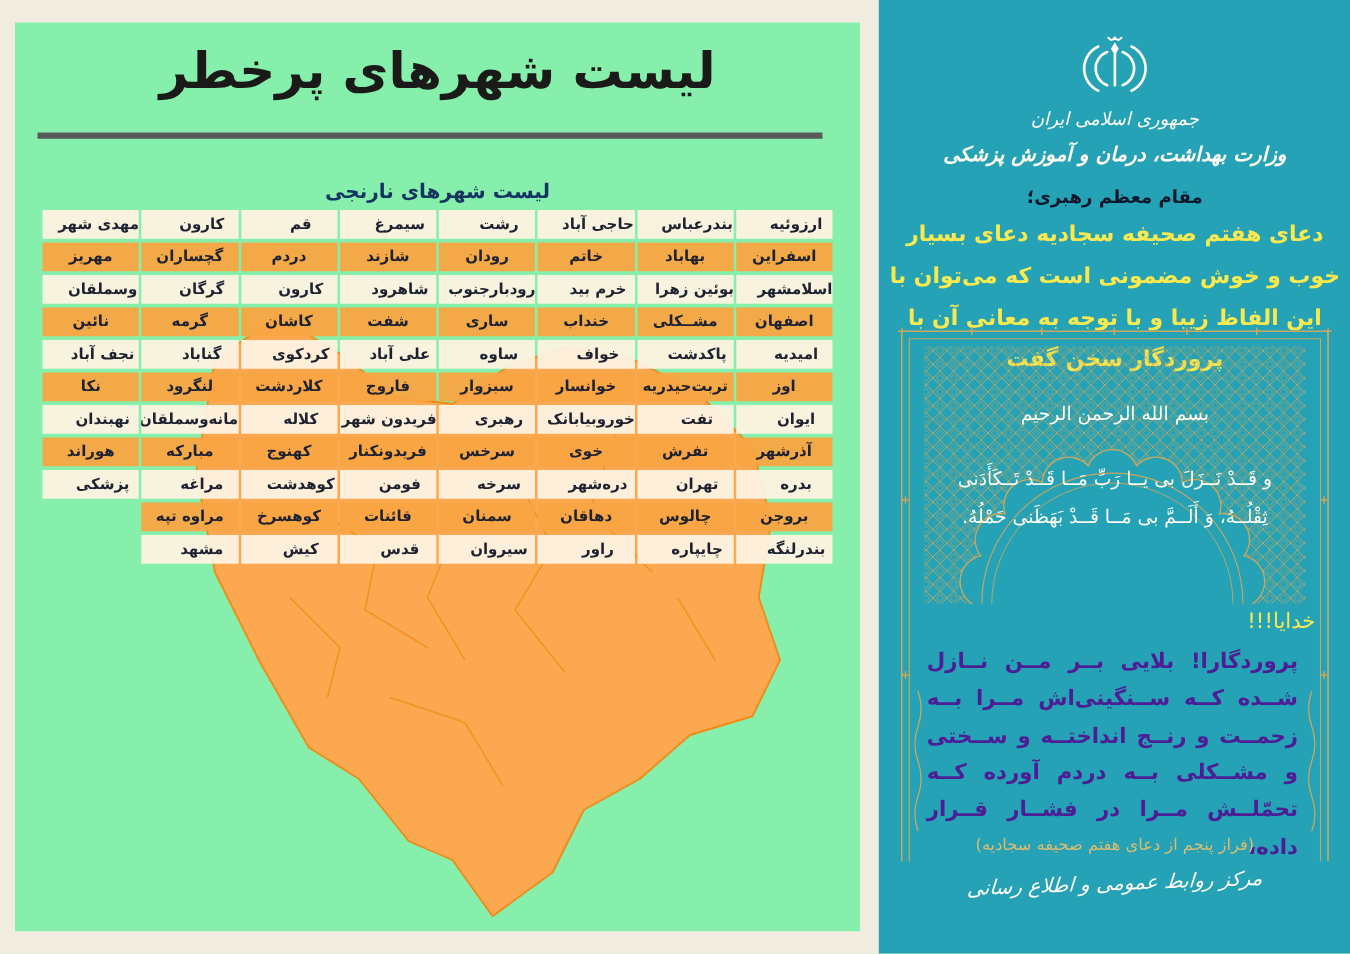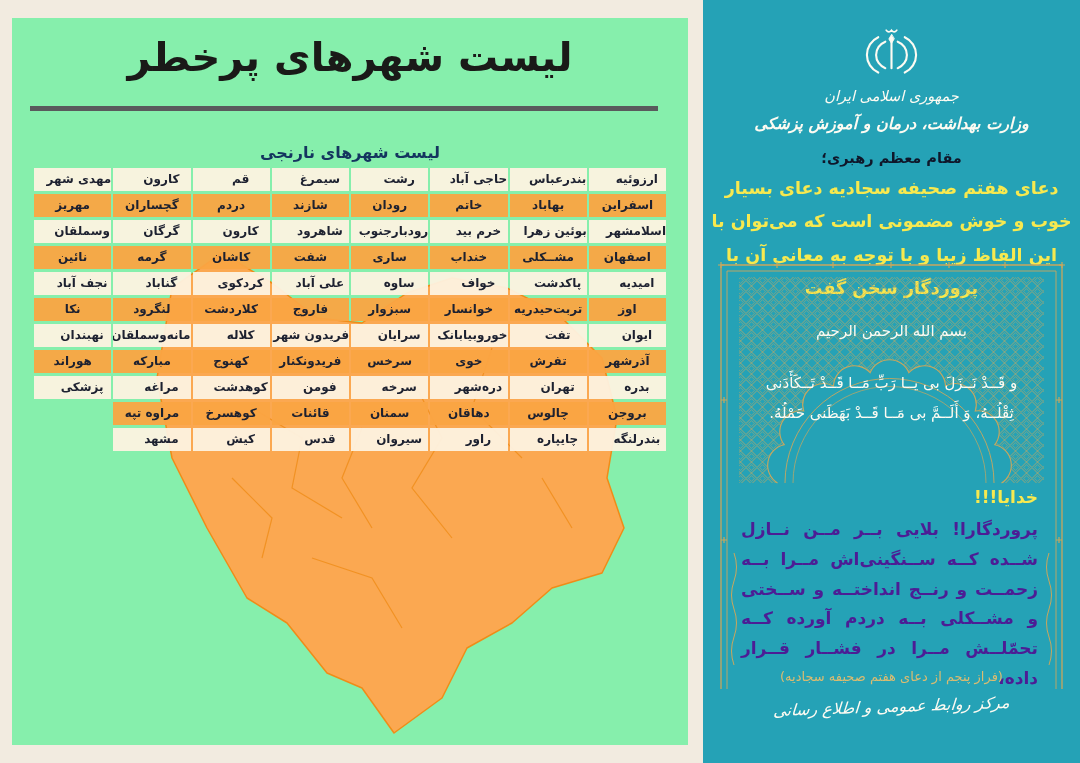--- a/index.html
+++ b/index.html
@@ -40,22 +40,22 @@
                   color:#0f172a; font-size:14.5px; font-weight:bold; }
   .quote { position:absolute; top:172px; left:8px; right:8px; text-align:center;
            color:#F7E94F; font-size:17.5px; font-weight:bold; line-height:1.9; }
 
   .frame-svg { position:absolute; top:253px; left:10px; width:357px; height:442px; }
 
   .bismillah { position:absolute; top:322px; width:100%; text-align:center;
                color:#FDFBF2; font-size:15px; }
   .dua-arabic { position:absolute; top:368px; left:42px; right:42px; text-align:center;
                 color:#FDFBF2; font-size:15px; line-height:2.0; }
-  .khodaya { position:absolute; top:487px; right:42px; left:38px;
-             color:#F7E94F; font-size:17px; font-weight:bold; text-align:right; }
+  .khodaya { position:absolute; top:487px; right:28px; left:38px;
+             color:#F7E94F; font-size:17px; font-weight:normal; text-align:right; }
   .dua-translation { position:absolute; top:515px; right:42px; left:38px;
                      color:#4c1d95; font-size:17px; font-weight:bold; line-height:1.75;
                      text-align:justify; }
   .caption { position:absolute; top:657px; width:100%; text-align:center;
              color:#DCBC70; font-size:13px;margin-top:12px; }
   .signature { position:absolute; top:697px; width:100%; text-align:center;
                color:#FDFBF2; font-size:16px; font-style:italic;
                transform:skewX(-6deg) rotate(-2deg); }
 </style>
 </head>
@@ -124,21 +124,21 @@
           <div class="cell row-orange">تربت‌حیدریه</div>
           <div class="cell row-orange">خوانسار</div>
           <div class="cell row-orange">سبزوار</div>
           <div class="cell row-orange">فاروج</div>
           <div class="cell row-orange">کلاردشت</div>
           <div class="cell row-orange">لنگرود</div>
           <div class="cell row-orange">نکا</div>
           <div class="cell row-cream">ایوان</div>
           <div class="cell row-cream">تفت</div>
           <div class="cell row-cream">خوروبیابانک</div>
-          <div class="cell row-cream">سرایان</div>
+          <div class="cell row-cream">رهبری</div>
           <div class="cell row-cream">فریدون شهر</div>
           <div class="cell row-cream">کلاله</div>
           <div class="cell row-cream">مانه‌وسملقان</div>
           <div class="cell row-cream">نهبندان</div>
           <div class="cell row-orange">آذرشهر</div>
           <div class="cell row-orange">تفرش</div>
           <div class="cell row-orange">خوی</div>
           <div class="cell row-orange">سرخس</div>
           <div class="cell row-orange">فریدونکنار</div>
           <div class="cell row-orange">کهنوج</div>

